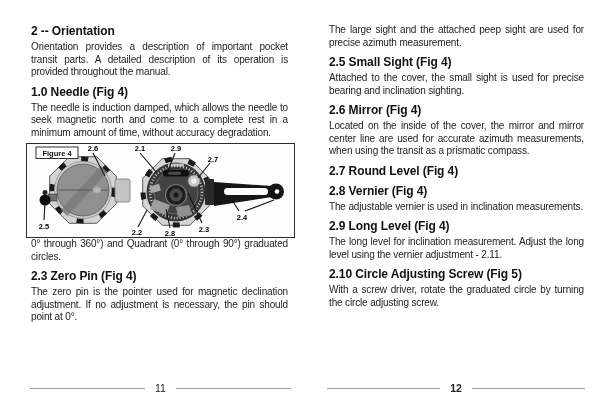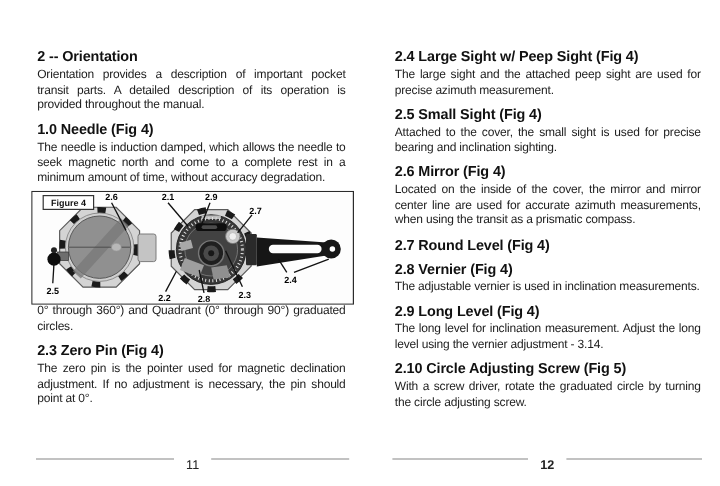--- a/index.html
+++ b/index.html
@@ -8,28 +8,28 @@
     font-family:"Liberation Sans","DejaVu Sans",sans-serif;color:#1a1a1a;
     overflow:hidden;
   }
   .page-col{position:absolute;top:24px;}
   #left-col{left:31px;width:257px;}
   #right-col{left:329px;width:255px;}
   .sec-heading{
     font-size:12px;font-weight:bold;line-height:14px;
     margin:6px 0 3px 0;letter-spacing:-0.1px;color:#111;
   }
-  .sec-heading.first{margin-top:16px;}
+  .sec-heading.first{margin-top:0;}
   .sec-body{
     font-size:10px;line-height:12.5px;margin:0;text-align:justify;
     letter-spacing:-0.15px;color:#1c1c1c;
   }
   .fig-wrap{width:269px;height:70px;margin:4px 0 0 -5px;position:relative;}
   .pagefoot{
-    position:absolute;top:382px;display:flex;
+    position:absolute;top:382px;display:flex;align-items:center;
     font-size:10.5px;color:#222;
   }
   #foot-left{left:30px;width:261px;}
   #foot-right{left:327px;width:258px;font-weight:bold;}
   .rule{flex:1;height:1px;background:#9a9a9a;}
   .pagenum{padding:0 10px;line-height:12px;}
 </style>
 </head>
 <body>
 
@@ -122,36 +122,35 @@
     </svg>
   </div>
 
   <p class="sec-body">In combination with the needle, the 1° graduated circle allows accurate 1/2° azimuth readings on both the Degree ( 0° through 360°) and Quadrant (0° through 90°) graduated circles.</p>
 
   <h3 class="sec-heading">2.3 Zero Pin (Fig 4)</h3>
   <p class="sec-body">The zero pin is the pointer used for magnetic declination adjustment. If no adjustment is necessary, the pin should point at 0°.</p>
 </div>
 
 <div class="page-col" id="right-col">
-  <h3 class="sec-heading first">2.4 Large Sight w/ Peep Sight (Fig 4)</h3>
   <p class="sec-body">The large sight and the attached peep sight are used for precise azimuth measurement.</p>
 
   <h3 class="sec-heading">2.5 Small Sight (Fig 4)</h3>
   <p class="sec-body">Attached to the cover, the small sight is used for precise bearing and inclination sighting.</p>
 
   <h3 class="sec-heading">2.6 Mirror (Fig 4)</h3>
   <p class="sec-body">Located on the inside of the cover, the mirror and mirror center line are used for accurate azimuth measurements, when using the transit as a prismatic compass.</p>
 
   <h3 class="sec-heading">2.7 Round Level (Fig 4)</h3>
 
   <h3 class="sec-heading">2.8 Vernier (Fig 4)</h3>
   <p class="sec-body">The adjustable vernier is used in inclination measurements.</p>
 
   <h3 class="sec-heading">2.9 Long Level (Fig 4)</h3>
-  <p class="sec-body">The long level for inclination measurement. Adjust the long level using the vernier adjustment - 3.14.</p>
+  <p class="sec-body">The long level for inclination measurement. Adjust the long level using the vernier adjustment - 2.11.</p>
 
   <h3 class="sec-heading">2.10 Circle Adjusting Screw (Fig 5)</h3>
   <p class="sec-body">With a screw driver, rotate the graduated circle by turning the circle adjusting screw.</p>
 </div>
 
 <div class="pagefoot" id="foot-left">
   <div class="rule"></div>
   <span class="pagenum">11</span>
   <div class="rule"></div>
 </div>

